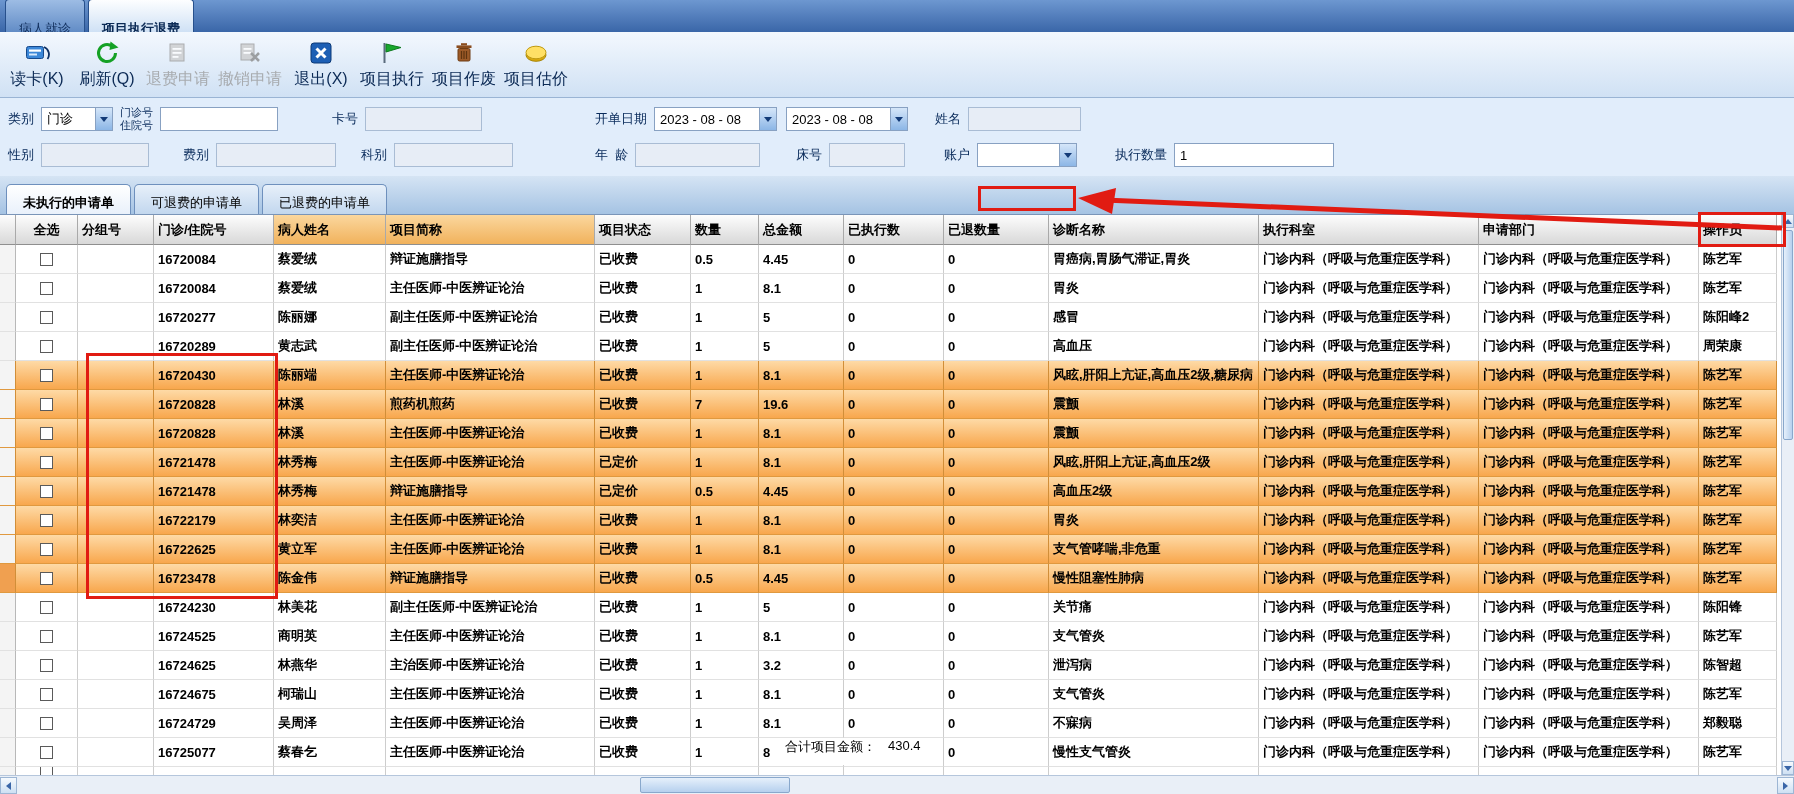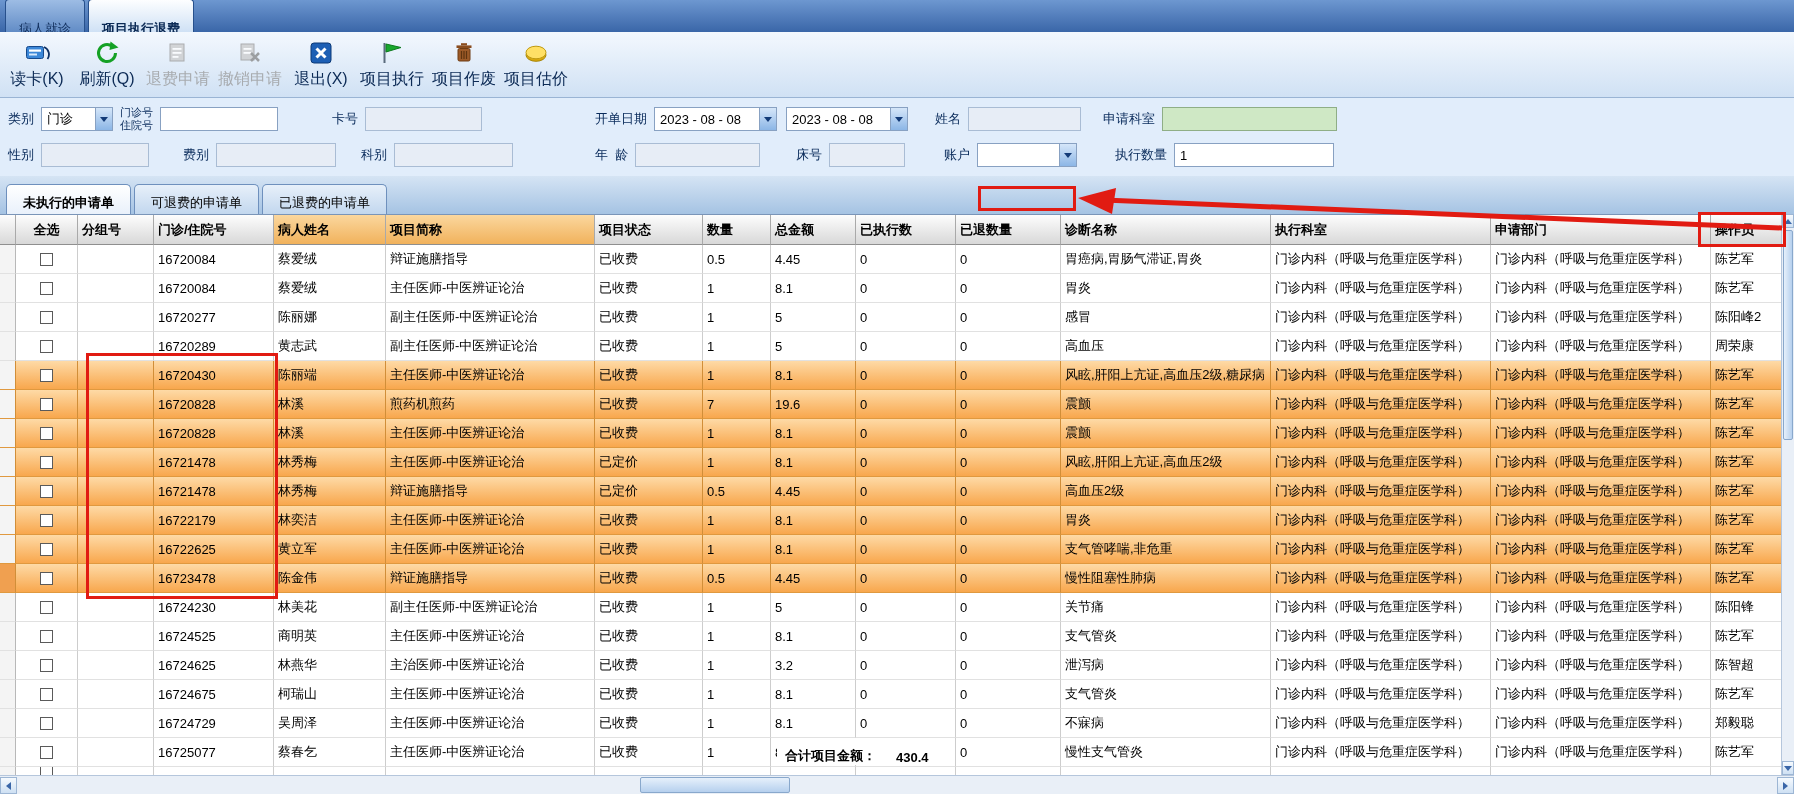--- a/index.html
+++ b/index.html
@@ -55,41 +55,41 @@
 
   
   .grid { position:absolute; left:0; top:214px; width:1781px; height:561px;
     background:#fff; border-top:1px solid #7a95b8; overflow:hidden; }
   .thead { display:flex; height:30px; }
   .th { flex:none; background:linear-gradient(#fdfdfd,#d8d8d8);
     border-right:1px solid #a9a9a9; border-bottom:1px solid #8f8f8f;
     display:flex; align-items:center; padding:4px 4px; font-weight:bold;
     overflow:hidden; white-space:nowrap; cursor:pointer;text-align:center; }
   .th.orange { background:linear-gradient(#fbd79e,#f1b25c); }
-  .trow { display:flex; height:29px; }
+  .trow { display:flex; height:29px;font-weight:bold; }
   .trow.partial { height:9px; overflow:hidden; }
   .tc { flex:none; border-right:1px solid #cdcdcd; border-bottom:1px solid #e1e1e1;
     padding:0 4px; display:flex; align-items:center; overflow:hidden; white-space:nowrap; background:#fff; }
   .trow.hl .tc { background:linear-gradient(#fedaa6,#f8a74d); border-bottom-color:#e0993f; border-right-color:#d18e38; }
   .tc.gutter { background:#f4f4f4; border-right:1px solid #b8b8b8; padding:0; }
   .tc.gutter.cur { background:#f0a050; }
   .trow.hl .tc.gutter { background:#f4f4f4; }
   .trow.hl .tc.gutter.cur { background:#f0a050; }
   .ctr { justify-content:center; }
   .cb { width:13px; height:13px; border:1px solid #5a5a5a; background:#fff; }
 
   
   .w-gutter{width:16px} .w-check{width:62px} .w-group{width:76px} .w-id{width:120px}
-  .w-name{width:112px} .w-item{width:209px} .w-status{width:108px} .w-qty{width:68px}
+  .w-name{width:112px} .w-item{width:209px} .w-status{width:96px} .w-qty{width:68px}
   .w-amount{width:85px} .w-executed{width:100px} .w-refunded{width:105px}
   .w-diagnosis{width:210px} .w-dept{width:220px} .w-exec_dept{width:220px} .w-operator{width:78px}
 
   
   .summary { position:absolute; left:777px; top:738px; height:27px; z-index:10;
-    background:#fff; display:flex; align-items:flex-end; font-weight:bold; padding:0 8px; gap:20px; }
+    background:#fff; display:flex; align-items:flex-start; font-weight:normal; padding:0 8px; gap:12px; }
 
   
   .vscroll { position:absolute; right:0; top:214px; width:13px; height:561px;
     background:#e9eff7; border-left:1px solid #b5c6dc; z-index:5; }
   .vs-btn { position:absolute; left:0; width:12px; height:14px;
     background:linear-gradient(#f6fafe,#cee0f3); border:1px solid #9db6d4;
     display:flex; align-items:center; justify-content:center; cursor:pointer; }
   .vs-up{top:0} .vs-down{bottom:0}
   .vs-thumb { position:absolute; left:1px; top:16px; width:10px; height:210px;
     background:linear-gradient(90deg,#e6f0fb,#b6d0ee); border:1px solid #89a8cc; border-radius:2px; cursor:pointer; }
@@ -223,24 +223,20 @@
         <span class="cval">2023 - 08 - 08</span>
         <span class="cbtn">
             <i class="arr-d"></i>
           </span>
       </span>
     </div>
     <div class="ff" style="left:935px;top:8px">
       <span class="flabel">姓名</span>
       <span class="inp disabled" style="width:113px"></span>
     </div>
-    <div class="ff" style="left:1103px;top:8px">
-      <span class="flabel">申请科室</span>
-      <span class="inp green" style="width:175px"></span>
-    </div>
 
     <div class="ff" style="left:8px;top:44px">
       <span class="flabel">性别</span>
       <span class="inp disabled" style="width:108px"></span>
     </div>
     <div class="ff" style="left:183px;top:44px">
       <span class="flabel">费别</span>
       <span class="inp disabled" style="width:120px"></span>
     </div>
     <div class="ff" style="left:361px;top:44px">

